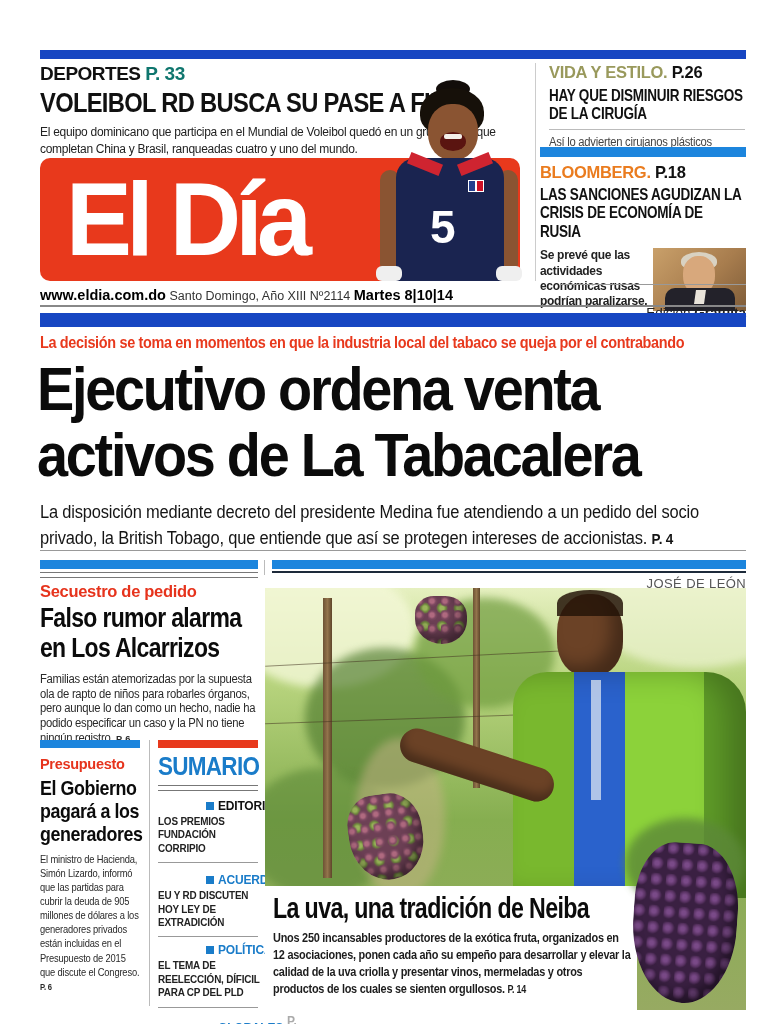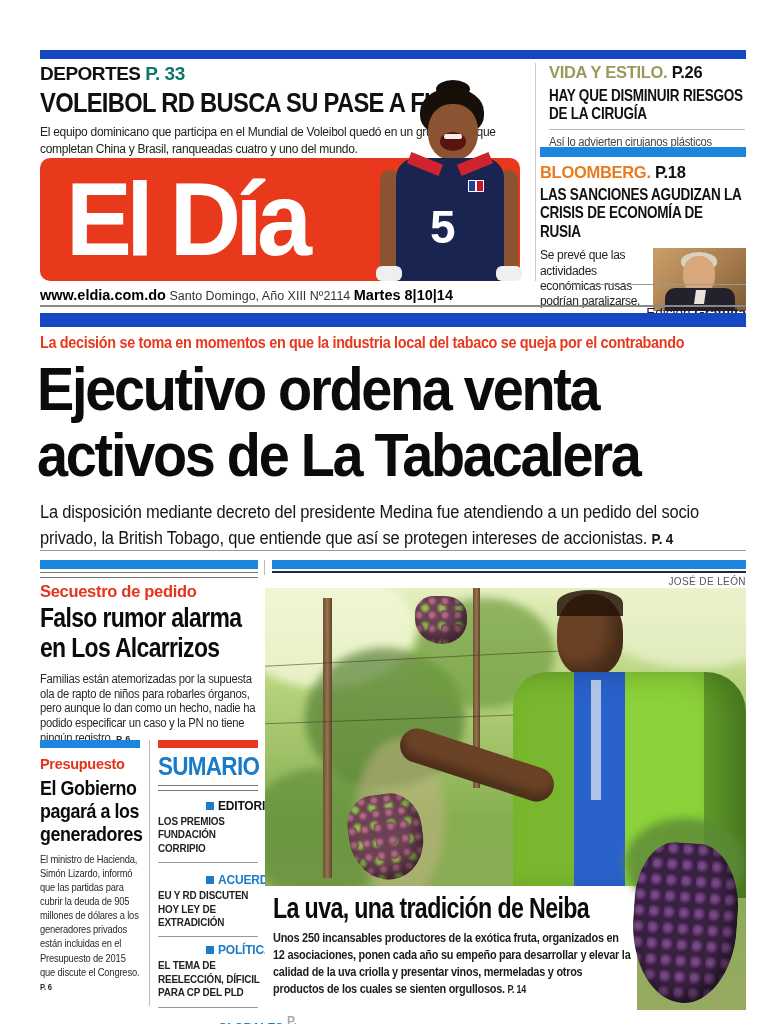--- a/index.html
+++ b/index.html
@@ -15,21 +15,21 @@
   
   .kick{font-size:19px;font-weight:800;letter-spacing:-0.5px;}
   .kick .pg-blue{color:#0f766e;}
   .dep-head{font-size:27px;font-weight:800;letter-spacing:-0.8px;transform:scaleX(.88);}
   .dep-deck{width:505px;font-size:12.5px;line-height:1.32;letter-spacing:-0.3px;color:#222;transform:scaleX(.96);}
   .side-kick{font-size:16.5px;font-weight:800;letter-spacing:-0.3px;}
   .vida-col{color:#99995c;text-align:center;}
   .bloom-col{color:#ea7c1f;}
   .side-head{font-size:16.5px;font-weight:800;line-height:1.12;letter-spacing:-0.3px;width:250px;transform:scaleX(.82);}
   .vida-deck{font-size:12.5px;color:#444;letter-spacing:-0.3px;width:225px;transform:scaleX(.9);}
-  .bloom-deck{font-size:12px;line-height:1.28;color:#222;width:112px;letter-spacing:-0.3px;}
+  .bloom-deck{font-size:12px;line-height:1.28;color:#222;width:112px;letter-spacing:-0.3px;font-weight:bold;}
   
   .mast{background:#e8391c;border-radius:10px;}
   .logo{color:#fff;font-weight:800;font-size:104px;letter-spacing:-6px;line-height:118px;transform:scaleX(.95);}
   .dateline{font-size:12.5px;color:#333;}
   .dl-b{font-weight:800;color:#000;font-size:14.5px;}
   .edicion{font-size:13.5px;color:#222;border-top:1px solid #999;text-align:right;padding-top:20px;}
   
   .lead-kicker{font-size:17px;font-weight:800;color:#e8391d;letter-spacing:-0.4px;transform:scaleX(.85);}
   .lead-h{font-size:62px;font-weight:800;color:#0b0b0b;letter-spacing:-2.5px;line-height:64px;transform:scaleX(.9);}
   .lead-deck{width:752px;font-size:17.5px;line-height:1.5;color:#151515;letter-spacing:-0.2px;transform:scaleX(.94);}
@@ -48,21 +48,21 @@
   .sum-label{font-size:12px;font-weight:800;color:#1a7cc9;letter-spacing:-0.2px;}
   .sum-item-0 .sum-label{color:#111;}
   .sum-page{font-size:12px;font-weight:800;color:#aaa;}
   .sum-text{font-size:11px;font-weight:700;line-height:1.22;color:#222;width:116px;letter-spacing:-0.2px;transform:scaleX(.9);}
   .sum-rule{height:1px;background:#999;}
   
   .photo{overflow:hidden;background:linear-gradient(180deg,#e6f0c0 0%,#b8d47e 22%,#86ae50 55%,#97aa62 100%);}
   .blob{position:absolute;border-radius:50%;filter:blur(4px);}
   .post{position:absolute;background:linear-gradient(90deg,#6d5234,#93744c,#5e452a);}
   .wire{position:absolute;height:1px;background:rgba(70,55,35,.55);}
-  .credit{font-size:10px;color:#555;letter-spacing:.4px;text-align:right;}
+  .credit{font-size:13px;color:#555;letter-spacing:.4px;text-align:right;}
   .cap-head{font-size:29px;font-weight:800;letter-spacing:-0.8px;transform:scaleX(.8);color:#0b0b0b;}
   .cap-body{font-size:13px;font-weight:600;line-height:1.32;letter-spacing:-0.3px;color:#1d1d1d;width:428px;transform:scaleX(.84);}
   
   .grapes{position:absolute;background-color:#3a2042;border-radius:42% 48% 55% 60%;
           background-image:radial-gradient(circle at 5px 6px,#7a4a88 2px,#5a3364 5px,rgba(0,0,0,0) 7px);
           background-size:15px 16px;box-shadow:inset -6px -8px 14px rgba(0,0,0,.45);}
   .grapes-mixed{background-color:#6d4055;
           background-image:radial-gradient(circle at 4px 5px,#b06a80 2px,#7c4860 4px,rgba(0,0,0,0) 6px),
                            radial-gradient(circle at 10px 12px,#9ab45a 2px,#6e8a3c 4px,rgba(0,0,0,0) 6px);
           background-size:13px 14px,17px 18px;}

